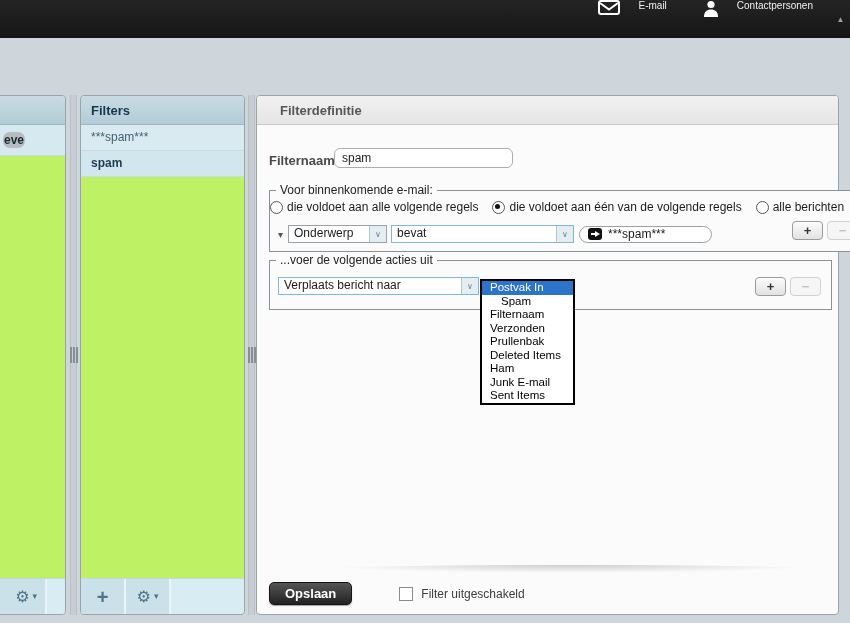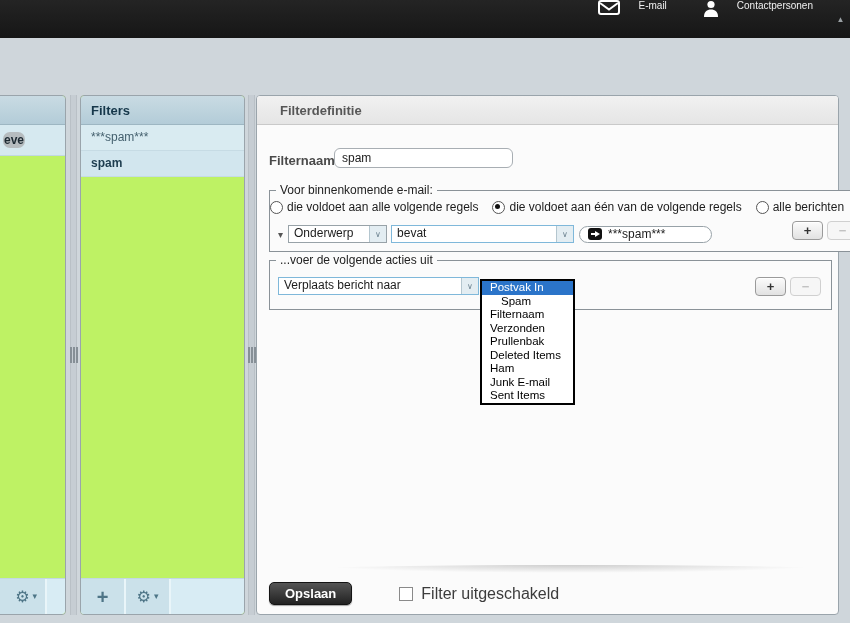--- a/index.html
+++ b/index.html
@@ -192,21 +192,21 @@
     background:linear-gradient(#555,#222);
     border:1px solid #141414;border-radius:5px;color:#fff;
     font-size:13px;font-weight:bold;padding:3px 15px;
     font-family:"Liberation Sans",sans-serif;cursor:pointer;
     box-shadow:0 1px 1px rgba(0,0,0,0.35);
   }
   .chk-wrap{display:flex;align-items:center;gap:8px;margin-left:47px;cursor:pointer;}
   .checkbox{
     width:12px;height:12px;border:1px solid #8a8a8a;background:#fff;flex:none;
   }
-  .chk-label{font-size:16px;color:#3c3c3c;}
+  .chk-label{font-size:12px;color:#3c3c3c;}
 </style>
 </head>
 <body>
 
 <div class="topbar">
   <div class="tb-item">
     <span>
       <svg width="22" height="15" viewBox="0 0 22 15">
         <rect x="1" y="1" width="20" height="13" rx="2" fill="none" stroke="#ffffff" stroke-width="2"></rect>
         <path d="M2 3 L11 9.5 L20 3" fill="none" stroke="#ffffff" stroke-width="2"></path>

